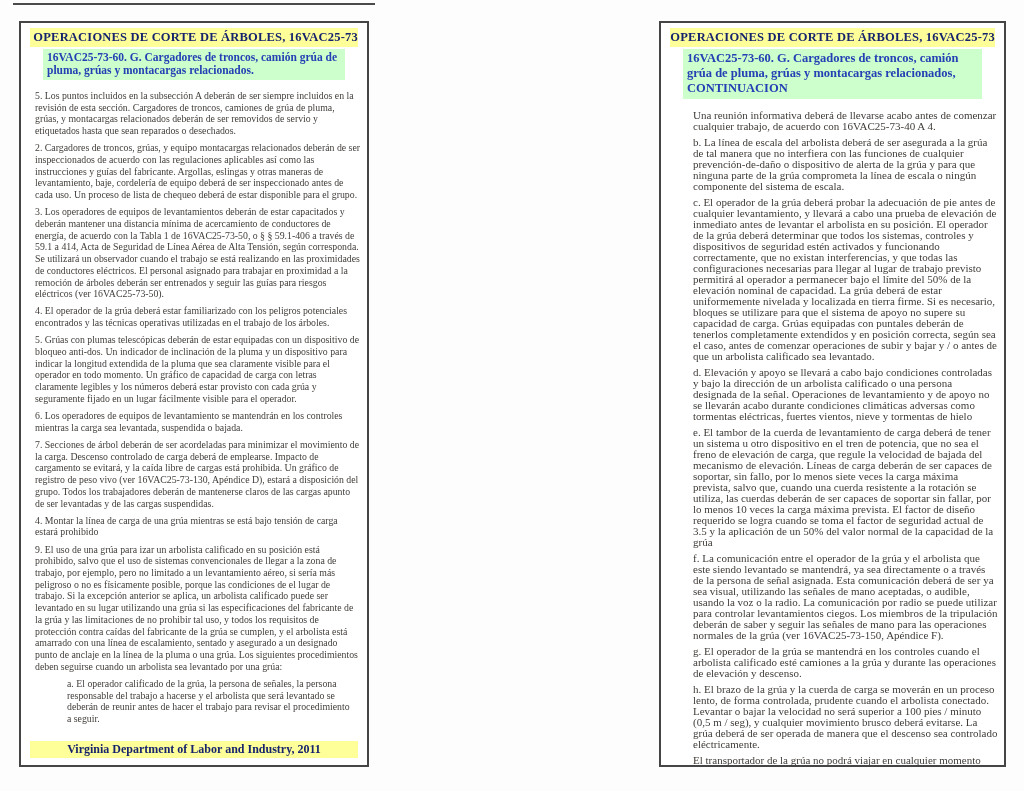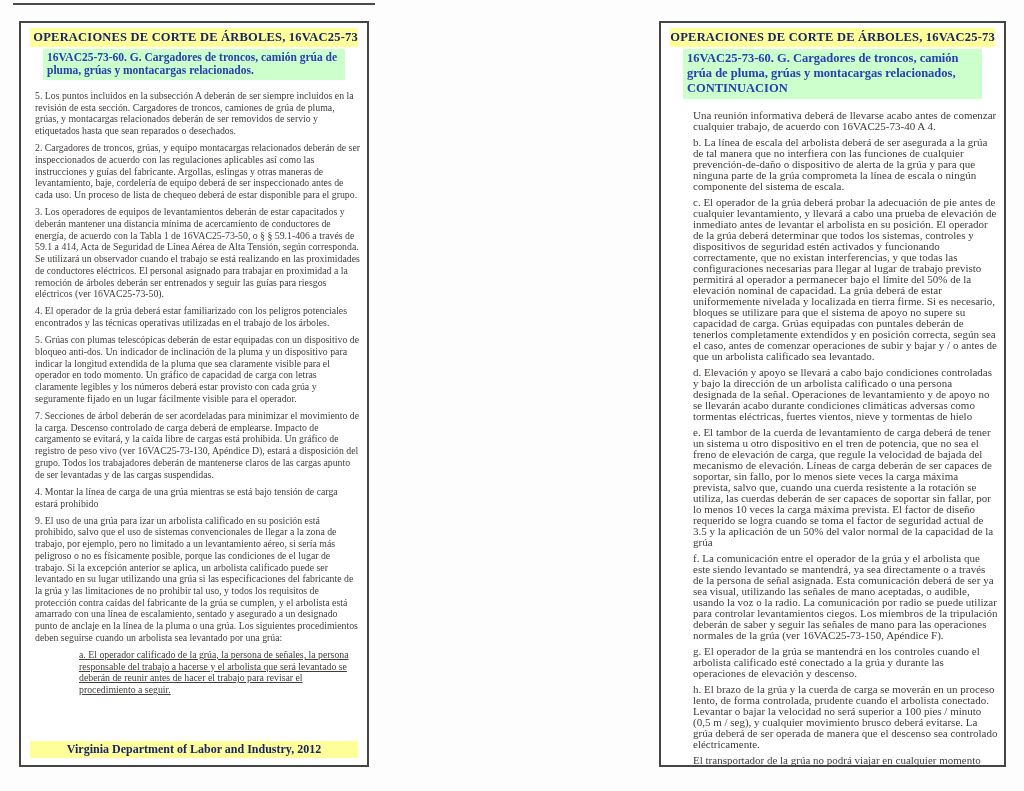--- a/index.html
+++ b/index.html
@@ -44,21 +44,21 @@
     padding:2px 4px 3px 4px;
   }
   #page-right .sub { font-size:12.5px; line-height:15px; }
 
   .body-left {
     padding:10px 7px 0 14px;
     font-size:9.8px; line-height:11.7px;
     color:#403c39;
   }
   .body-left p { margin:0 0 5.5px 0; }
-  .body-left p.suba { margin-left:44px; margin-right:10px;text-decoration:underline; }
+  .body-left p.suba { margin-left:32px; margin-right:10px; }
 
   .body-right {
     padding:11px 6px 0 32px;
     font-size:11px; line-height:11px;
     color:#403c39;
   }
   .body-right p { margin:0 0 5px 0; }
   .body-right p.justify { text-align:justify; }
 
   .ftr {
@@ -79,36 +79,37 @@
 
 <div class="page" id="page-left">
   <div class="hdr">OPERACIONES DE CORTE DE ÁRBOLES, 16VAC25-73</div>
   <div class="sub">16VAC25-73-60. G.  Cargadores de troncos, camión grúa de pluma, grúas y montacargas relacionados.</div>
   <div class="body-left">
     <p>5. Los puntos incluidos en la subsección A deberán de ser siempre incluidos en la revisión de esta sección. Cargadores de troncos, camiones de grúa de pluma, grúas, y montacargas relacionados deberán de ser removidos de servio y etiquetados hasta que sean reparados o desechados.</p>
     <p>2. Cargadores de troncos, grúas, y equipo montacargas relacionados deberán de ser inspeccionados de acuerdo con las regulaciones aplicables así como las instrucciones y guías del fabricante. Argollas, eslingas y otras maneras de levantamiento, baje, cordelería de equipo deberá de ser inspeccionado antes de cada uso. Un proceso de lista de chequeo deberá de estar disponible para el grupo.</p>
     <p>3. Los operadores de equipos de levantamientos deberán de estar capacitados y deberán mantener una distancia mínima de acercamiento de conductores de energía, de acuerdo con la Tabla 1 de 16VAC25-73-50, o § § 59.1-406 a través de 59.1 a 414, Acta de Seguridad de Línea Aérea de Alta Tensión, según corresponda. Se utilizará un observador cuando el trabajo se está realizando en las proximidades de conductores eléctricos. El personal asignado para trabajar en proximidad a la remoción de árboles deberán ser entrenados y seguir las guías para riesgos eléctricos (ver 16VAC25-73-50).</p>
     <p>4. El operador de la grúa deberá estar familiarizado con los peligros potenciales encontrados y las técnicas operativas utilizadas en el trabajo de los árboles.</p>
     <p>5. Grúas con plumas telescópicas deberán de estar equipadas con un dispositivo de bloqueo anti-dos. Un indicador de inclinación de la pluma y un dispositivo para indicar la longitud extendida de la pluma que sea claramente visible para el operador en todo momento. Un gráfico de capacidad de carga con letras claramente legibles y los números deberá estar provisto con cada grúa y seguramente fijado en un lugar fácilmente visible para el operador.</p>
+    <p>6. Los operadores de equipos de levantamiento se mantendrán en los controles mientras la carga sea levantada, suspendida o bajada.</p>
     <p>7. Secciones de árbol deberán de ser acordeladas para minimizar el movimiento de la carga. Descenso controlado de carga deberá de emplearse. Impacto de cargamento se evitará, y la caída libre de cargas está prohibida. Un gráfico de registro de peso vivo (ver 16VAC25-73-130, Apéndice D), estará a disposición del grupo. Todos los trabajadores deberán de mantenerse claros de las cargas apunto de ser levantadas y de las cargas suspendidas.</p>
     <p>4. Montar la línea de carga de una grúa mientras se está bajo tensión de carga estará prohibido</p>
     <p>9. El uso de una grúa para izar un arbolista calificado en su posición está prohibido, salvo que el uso de sistemas convencionales de llegar a la zona de trabajo, por ejemplo, pero no limitado a un levantamiento aéreo, si sería más peligroso o no es físicamente posible, porque las condiciones de el lugar de trabajo. Si la excepción anterior se aplica, un arbolista calificado puede ser levantado en su lugar utilizando una grúa si las especificaciones del fabricante de la grúa y las limitaciones de no prohibir tal uso, y todos los requisitos de protección contra caídas del fabricante de la grúa se cumplen, y el arbolista está amarrado con una línea de escalamiento, sentado y asegurado a un designado punto de anclaje en la línea de la pluma o una grúa. Los siguientes procedimientos deben seguirse cuando un arbolista sea levantado por una grúa:</p>
     <p class="suba">a. El operador calificado de la grúa, la persona de señales, la persona responsable del trabajo a hacerse y el arbolista que será levantado se deberán de reunir antes de hacer el trabajo para revisar el procedimiento a seguir.</p>
   </div>
-  <div class="ftr">Virginia Department of Labor and Industry, 2012</div>
+  <div class="ftr">Virginia Department of Labor and Industry, 2011</div>
 </div>
 
 <div class="page" id="page-right">
   <div class="hdr">OPERACIONES DE CORTE DE ÁRBOLES, 16VAC25-73</div>
   <div class="sub">16VAC25-73-60. G.  Cargadores de troncos, camión grúa de pluma, grúas y montacargas relacionados, CONTINUACION</div>
   <div class="body-right">
     <p>Una reunión informativa deberá de llevarse acabo antes de comenzar cualquier trabajo, de acuerdo con 16VAC25-73-40 A 4.</p>
     <p>b. La línea de escala del arbolista deberá de ser asegurada a la grúa de tal manera que no interfiera con las funciones de cualquier prevención-de-daño o dispositivo de alerta de la grúa y para que ninguna parte de la grúa comprometa la línea de escala o ningún componente del sistema de escala.</p>
     <p>c. El operador de la grúa deberá probar la adecuación de pie antes de cualquier levantamiento, y llevará a cabo una prueba de elevación de inmediato antes de levantar el arbolista en su posición. El operador de la grúa deberá determinar que todos los sistemas, controles y dispositivos de seguridad estén activados y funcionando correctamente, que no existan interferencias, y que todas las configuraciones necesarias para llegar al lugar de trabajo previsto permitirá al operador a permanecer bajo el límite del 50% de la elevación nominal de capacidad. La grúa deberá de estar uniformemente nivelada y localizada en tierra firme. Si es necesario, bloques se utilizare para que el sistema de apoyo no supere su capacidad de carga. Grúas equipadas con puntales deberán de tenerlos completamente extendidos y en posición correcta, según sea el caso, antes de comenzar operaciones de subir y bajar  y / o antes de que un arbolista calificado sea levantado.</p>
     <p>d. Elevación y apoyo se llevará a cabo bajo condiciones controladas y bajo la dirección de un arbolista calificado o una persona designada de la señal. Operaciones de levantamiento y de apoyo no se llevarán acabo durante condiciones climáticas adversas como tormentas eléctricas, fuertes vientos, nieve y tormentas de hielo</p>
     <p>e. El tambor de la  cuerda de levantamiento de carga deberá de tener un sistema u otro dispositivo en el tren de potencia, que no sea el freno de elevación de carga, que regule la velocidad de bajada del mecanismo de elevación. Líneas de carga deberán de ser capaces de soportar, sin fallo, por lo menos siete veces la carga máxima prevista, salvo que, cuando una cuerda resistente a la rotación se utiliza, las cuerdas deberán de ser capaces de soportar sin fallar, por lo menos 10 veces la carga máxima prevista. El factor de diseño requerido se logra cuando se toma el factor de seguridad actual de 3.5 y la aplicación de un 50% del valor normal de la capacidad de la grúa</p>
     <p>f. La comunicación entre el operador de la grúa y el arbolista que este siendo levantado se mantendrá, ya sea directamente o a través de la persona de señal asignada. Esta comunicación deberá de ser ya sea  visual, utilizando las señales de mano aceptadas, o audible, usando la voz o la radio. La comunicación por radio se puede utilizar para controlar levantamientos ciegos. Los miembros de la tripulación deberán de saber y seguir las señales de mano para las operaciones normales de la grúa (ver 16VAC25-73-150, Apéndice F).</p>
-    <p>g. El operador de la grúa se mantendrá en los controles cuando el arbolista calificado esté conectado a la grúa y durante las operaciones de elevación y descenso.</p>
+    <p>g. El operador de la grúa se mantendrá en los controles cuando el arbolista calificado esté camiones a la grúa y durante las operaciones de elevación y descenso.</p>
     <p>h. El brazo de la grúa y la cuerda de carga se moverán en un proceso lento, de forma controlada, prudente cuando el arbolista conectado. Levantar o bajar la velocidad no será superior a 100 pies / minuto (0,5 m / seg), y cualquier movimiento brusco deberá evitarse. La grúa deberá de ser operada de manera que el descenso sea controlado eléctricamente.</p>
     <p>El transportador de la grúa no podrá viajar en cualquier momento mientras que el arbolista calificado esté conectado Una determinación exacta del radio de la  carga que se utilizarán durante el levantamiento se hará antes de la arbolista calificado sea levantado.</p>
     <p class="justify">j. El arbolista calificado deberá de estar separado de la grúa cada vez entra en tensión de carga.</p>
   </div>
 </div>
 
 </body></html>

